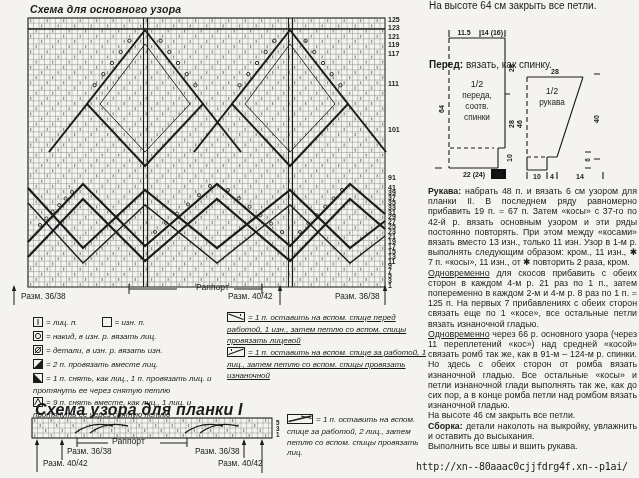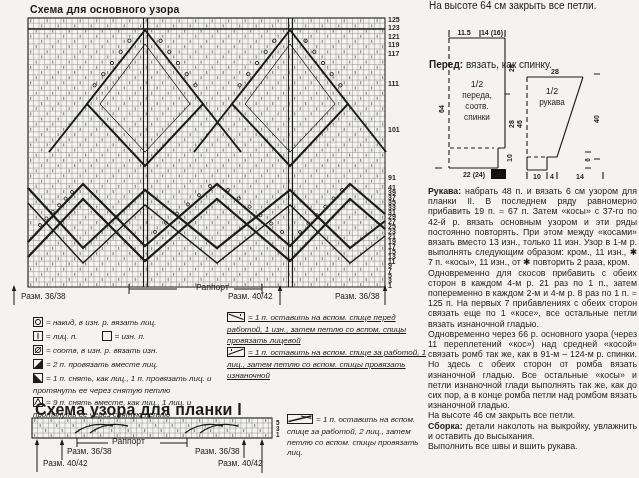--- a/index.html
+++ b/index.html
@@ -1,29 +1,29 @@
 <!DOCTYPE html>
 <html><head>
 <meta charset="utf-8">
 <style>
   html,body{margin:0;padding:0;}
   .page{position:relative;width:639px;height:478px;background:#f4f3f0;overflow:hidden;
         font-family:"Liberation Sans",sans-serif;color:#1b1b1b;}
   .abs{position:absolute;}
-  .chart-title{font-weight:bold;font-size:10.5px;letter-spacing:.2px;}
+  .chart-title{font-weight:bold;font-style:italic;font-size:10.5px;letter-spacing:.2px;}
   .lbl{font-size:8.3px;white-space:nowrap;}
   .leg{font-size:8px;font-style:italic;line-height:10.4px;}
   .leg-row{margin-bottom:.5px;}
   .leg .sym{display:inline-block;vertical-align:-2px;margin-right:3px;}
   .leg .sym2{margin-left:24px;}
   .hdr{font-size:10px;line-height:11px;white-space:nowrap;}
   .instr{font-size:8.8px;line-height:10.2px;text-align:justify;}
   .instr p{margin:0;}
   .b{font-weight:bold;}
-  .u{}
+  .u{text-decoration:underline;}
   .url{font-family:"DejaVu Sans Mono",monospace;font-size:10px;letter-spacing:-0.3px;}
   svg text{font-family:"Liberation Sans",sans-serif;fill:#1b1b1b;}
 </style>
 </head>
 <body>
 
 <div class="page">
 
   <div class="abs chart-title" style="left:30px;top:3px;">Схема для основного узора</div>
   <svg id="mainChart" class="abs" style="left:10px;top:16px;" width="400" height="292">
@@ -125,33 +125,33 @@
     </svg>
 
   <span class="abs lbl" style="left:21px;top:291px;">Разм. 36/38</span>
   <span class="abs lbl" style="left:196px;top:282px;font-size:8.6px;">Раппорт</span>
   <span class="abs lbl" style="left:228px;top:291px;">Разм. 40/42</span>
   <span class="abs lbl" style="left:335px;top:291px;">Разм. 36/38</span>
 
   <div id="legendCol1" class="abs leg" style="left:33px;top:317px;width:196px;">
       <div class="leg-row"><span class="sym"><svg width="10" height="10" viewBox="0 0 10 10">
             <rect x="0.5" y="0.5" width="9" height="9" fill="none" stroke="#1b1b1b"></rect>
+            <path d="M5,2V8" stroke="#1b1b1b"></path>
+          </svg></span><span>= лиц. п.</span><span class="sym sym2"><svg width="10" height="10" viewBox="0 0 10 10">
+            <rect x="0.5" y="0.5" width="9" height="9" fill="none" stroke="#1b1b1b"></rect>
+          </svg></span><span>= изн. п.</span></div>
+      <div class="leg-row"><span class="sym"><svg width="10" height="10" viewBox="0 0 10 10">
+            <rect x="0.5" y="0.5" width="9" height="9" fill="none" stroke="#1b1b1b"></rect>
             <circle cx="5" cy="5" r="2.6" fill="none" stroke="#1b1b1b"></circle>
           </svg></span><span>= накид, в изн. р. вязать лиц.</span></div>
       <div class="leg-row"><span class="sym"><svg width="10" height="10" viewBox="0 0 10 10">
             <rect x="0.5" y="0.5" width="9" height="9" fill="none" stroke="#1b1b1b"></rect>
-            <path d="M5,2V8" stroke="#1b1b1b"></path>
-          </svg></span><span>= лиц. п.</span><span class="sym sym2"><svg width="10" height="10" viewBox="0 0 10 10">
-            <rect x="0.5" y="0.5" width="9" height="9" fill="none" stroke="#1b1b1b"></rect>
-          </svg></span><span>= изн. п.</span></div>
-      <div class="leg-row"><span class="sym"><svg width="10" height="10" viewBox="0 0 10 10">
-            <rect x="0.5" y="0.5" width="9" height="9" fill="none" stroke="#1b1b1b"></rect>
             <circle cx="5" cy="5" r="2.6" fill="none" stroke="#1b1b1b"></circle>
             <path d="M2,8 L8,2" stroke="#1b1b1b"></path>
-          </svg></span><span>= соотв, в изн. р. вязать изн.</span></div>
+          </svg></span><span>= детали, в изн. р. вязать изн.</span></div>
       <div class="leg-row"><span class="sym"><svg width="10" height="10" viewBox="0 0 10 10">
             <rect x="0.5" y="0.5" width="9" height="9" fill="none" stroke="#1b1b1b"></rect>
             <polygon points="1,9 9,9 9,1" fill="#1b1b1b"></polygon>
           </svg></span><span>= 2 п. провязать вместе лиц.</span></div>
       <div class="leg-row"><span class="sym"><svg width="10" height="10" viewBox="0 0 10 10">
             <rect x="0.5" y="0.5" width="9" height="9" fill="none" stroke="#1b1b1b"></rect>
             <polygon points="1,1 1,9 9,9" fill="#1b1b1b"></polygon>
           </svg></span><span>= 1 п. снять, как лиц., 1 п. провязать лиц. и протянуть ее через снятую петлю</span></div>
       <div class="leg-row"><span class="sym"><svg width="10" height="10" viewBox="0 0 10 10">
             <rect x="0.5" y="0.5" width="9" height="9" fill="none" stroke="#1b1b1b"></rect>
@@ -255,13 +255,14 @@
 
   <div class="abs instr" style="left:428px;top:186px;width:209px;">
     <p><span class="b">Рукава:</span><span> набрать 48 п. и вязать 6 см узором для планки II. В последнем ряду равномерно прибавить 19 п. = 67 п. Затем «косы» с 37-го по 42-й р. вязать основным узором и эти ряды постоянно повторять. При этом между «косами» вязать вместо 13 изн., только 11 изн. Узор в 1-м р. выполнять следующим образом: кром., 11 изн., ✱ 7 п. «косы», 11 изн., от ✱ повторить 2 раза, кром.</span></p>
     <p><span class="u">Одновременно</span><span> для скосов прибавить с обеих сторон в каждом 4-м р. 21 раз по 1 п., затем попеременно в каждом 2-м и 4-м р. 8 раз по 1 п. = 125 п. На первых 7 прибавлениях с обеих сторон связать еще по 1 «косе», все остальные петли вязать изнаночной гладью.</span></p>
     <p><span class="u">Одновременно</span><span> через 66 р. основного узора (через 11 переплетений «кос») над средней «косой» связать ромб так же, как в 91-м – 124-м р. спинки. Но здесь с обеих сторон от ромба вязать изнаночной гладью. Все остальные «косы» и петли изнаночной глади выполнять так же, как до сих пор, а в конце ромба петли над ромбом вязать изнаночной гладью.</span></p>
     <p>На высоте 46 см закрыть все петли.</p>
     <p><span class="b">Сборка:</span><span> детали наколоть на выкройку, увлажнить и оставить до высыхания.</span></p>
     <p>Выполнить все швы и вшить рукава.</p>
   </div>
 
+  <div class="abs url" style="left:416px;top:461px;">http://xn--80aaac0cjjfdrg4f.xn--p1ai/</div>
 </div>
 
 </body></html>

